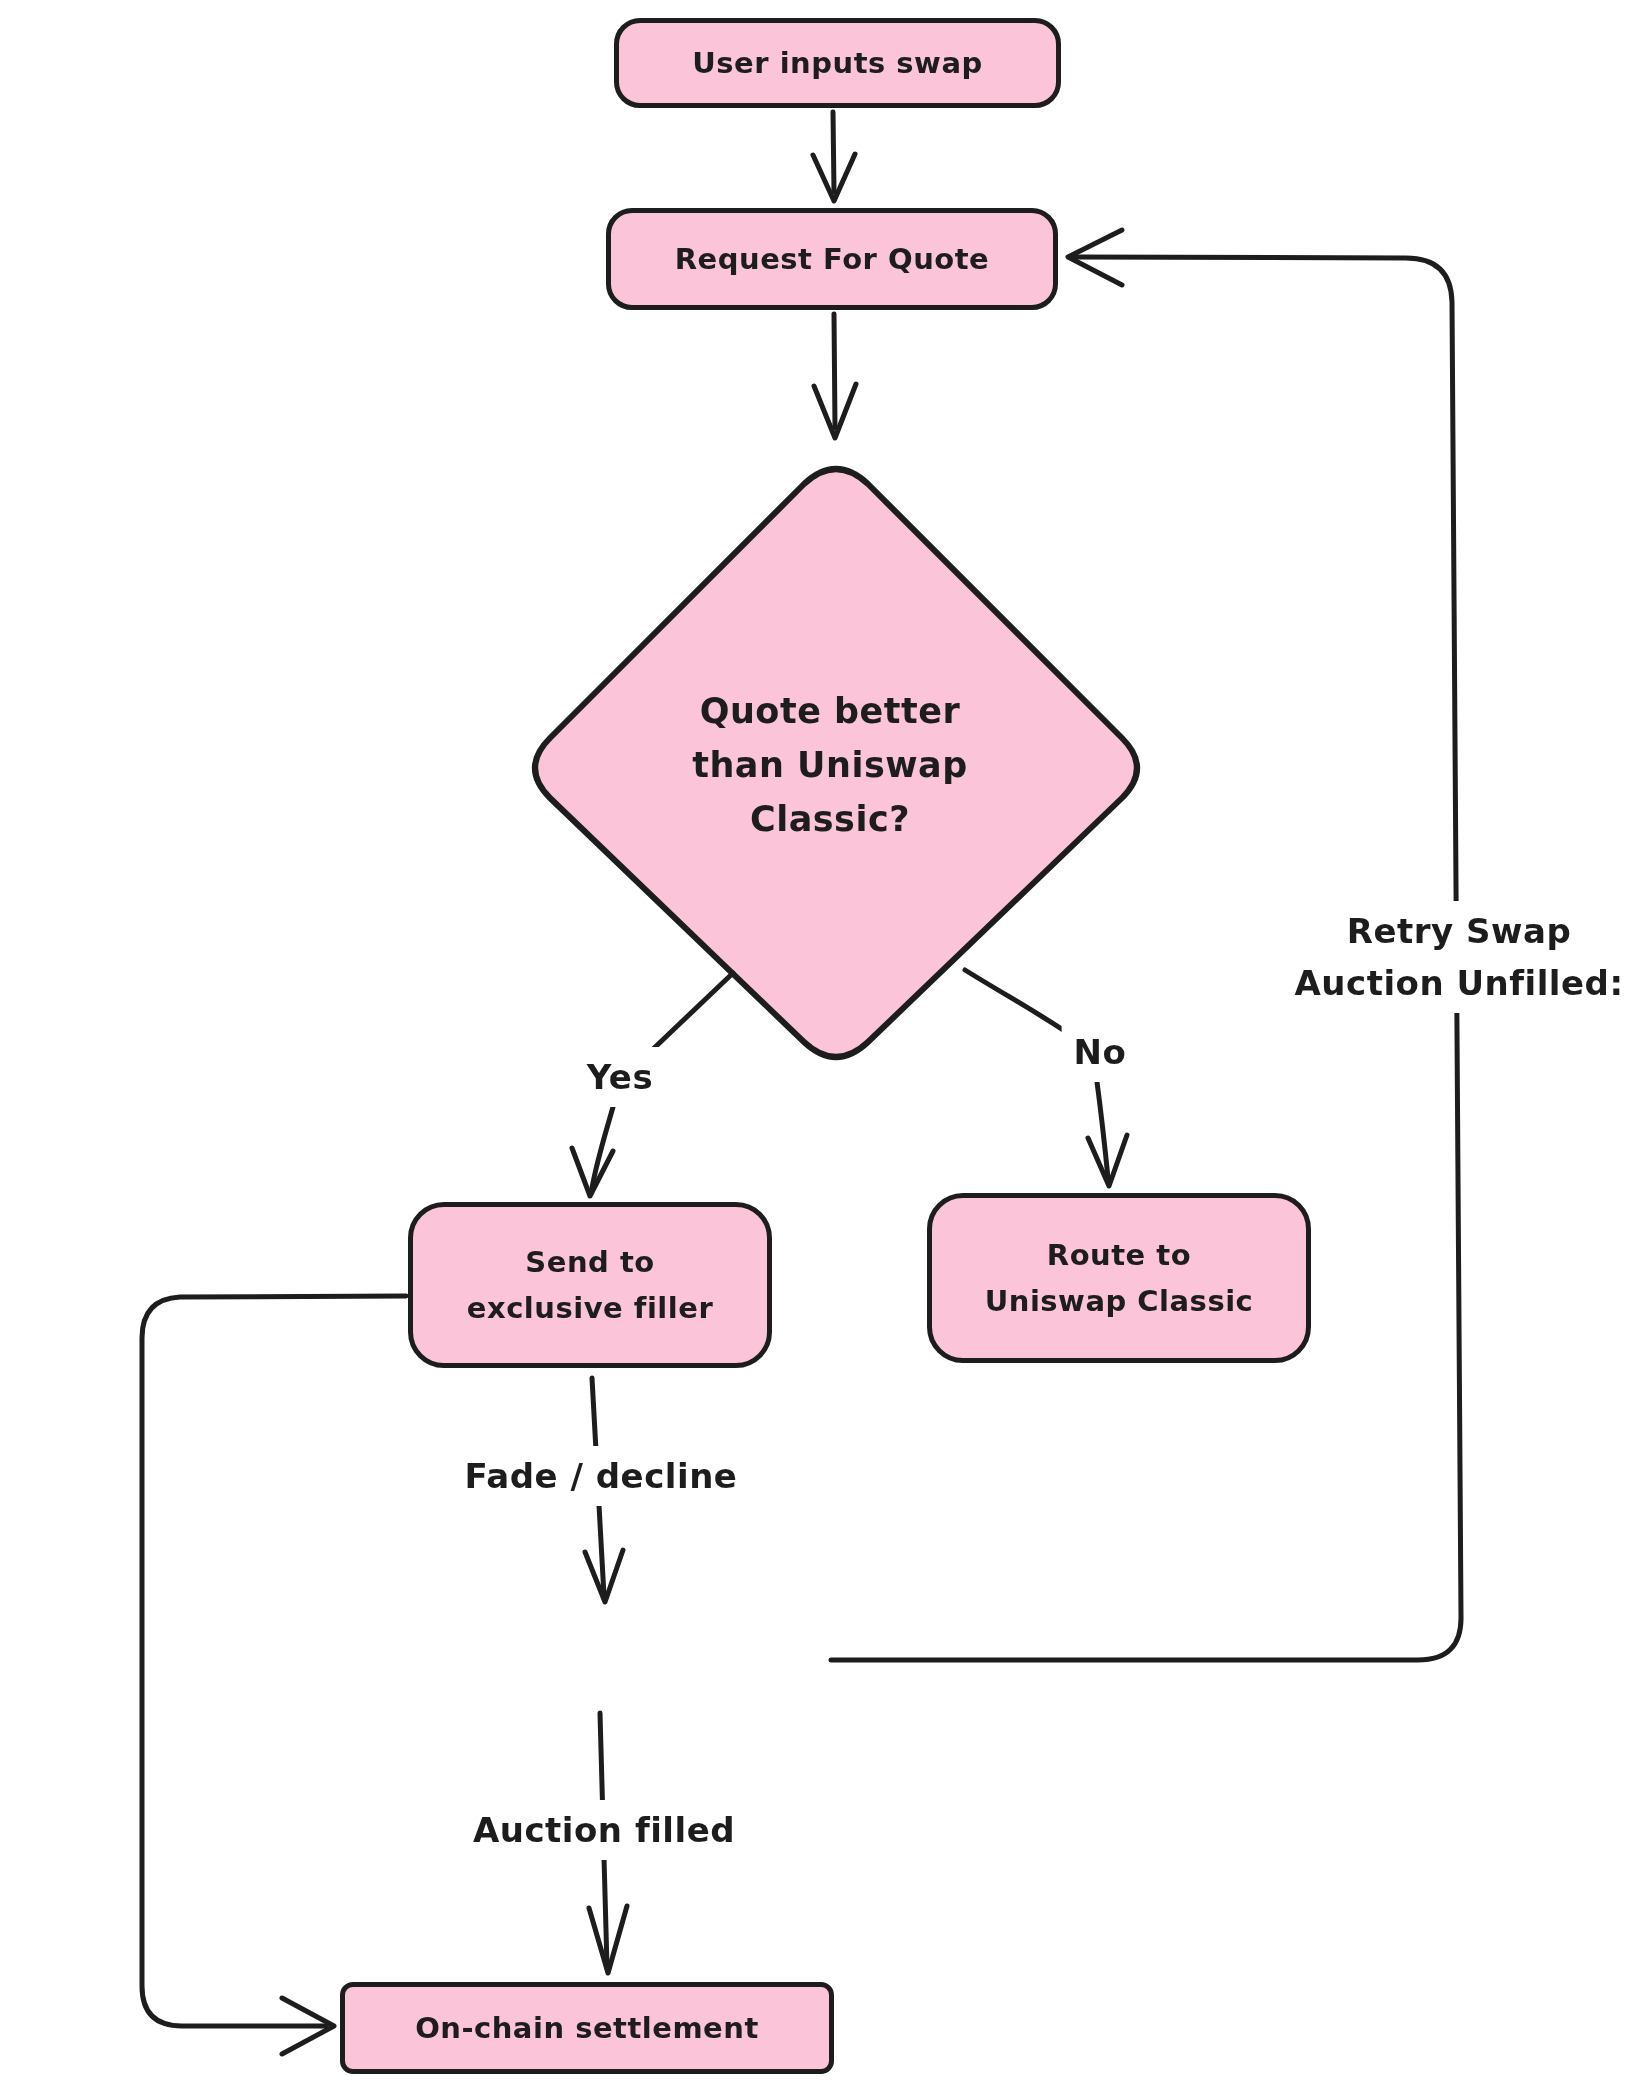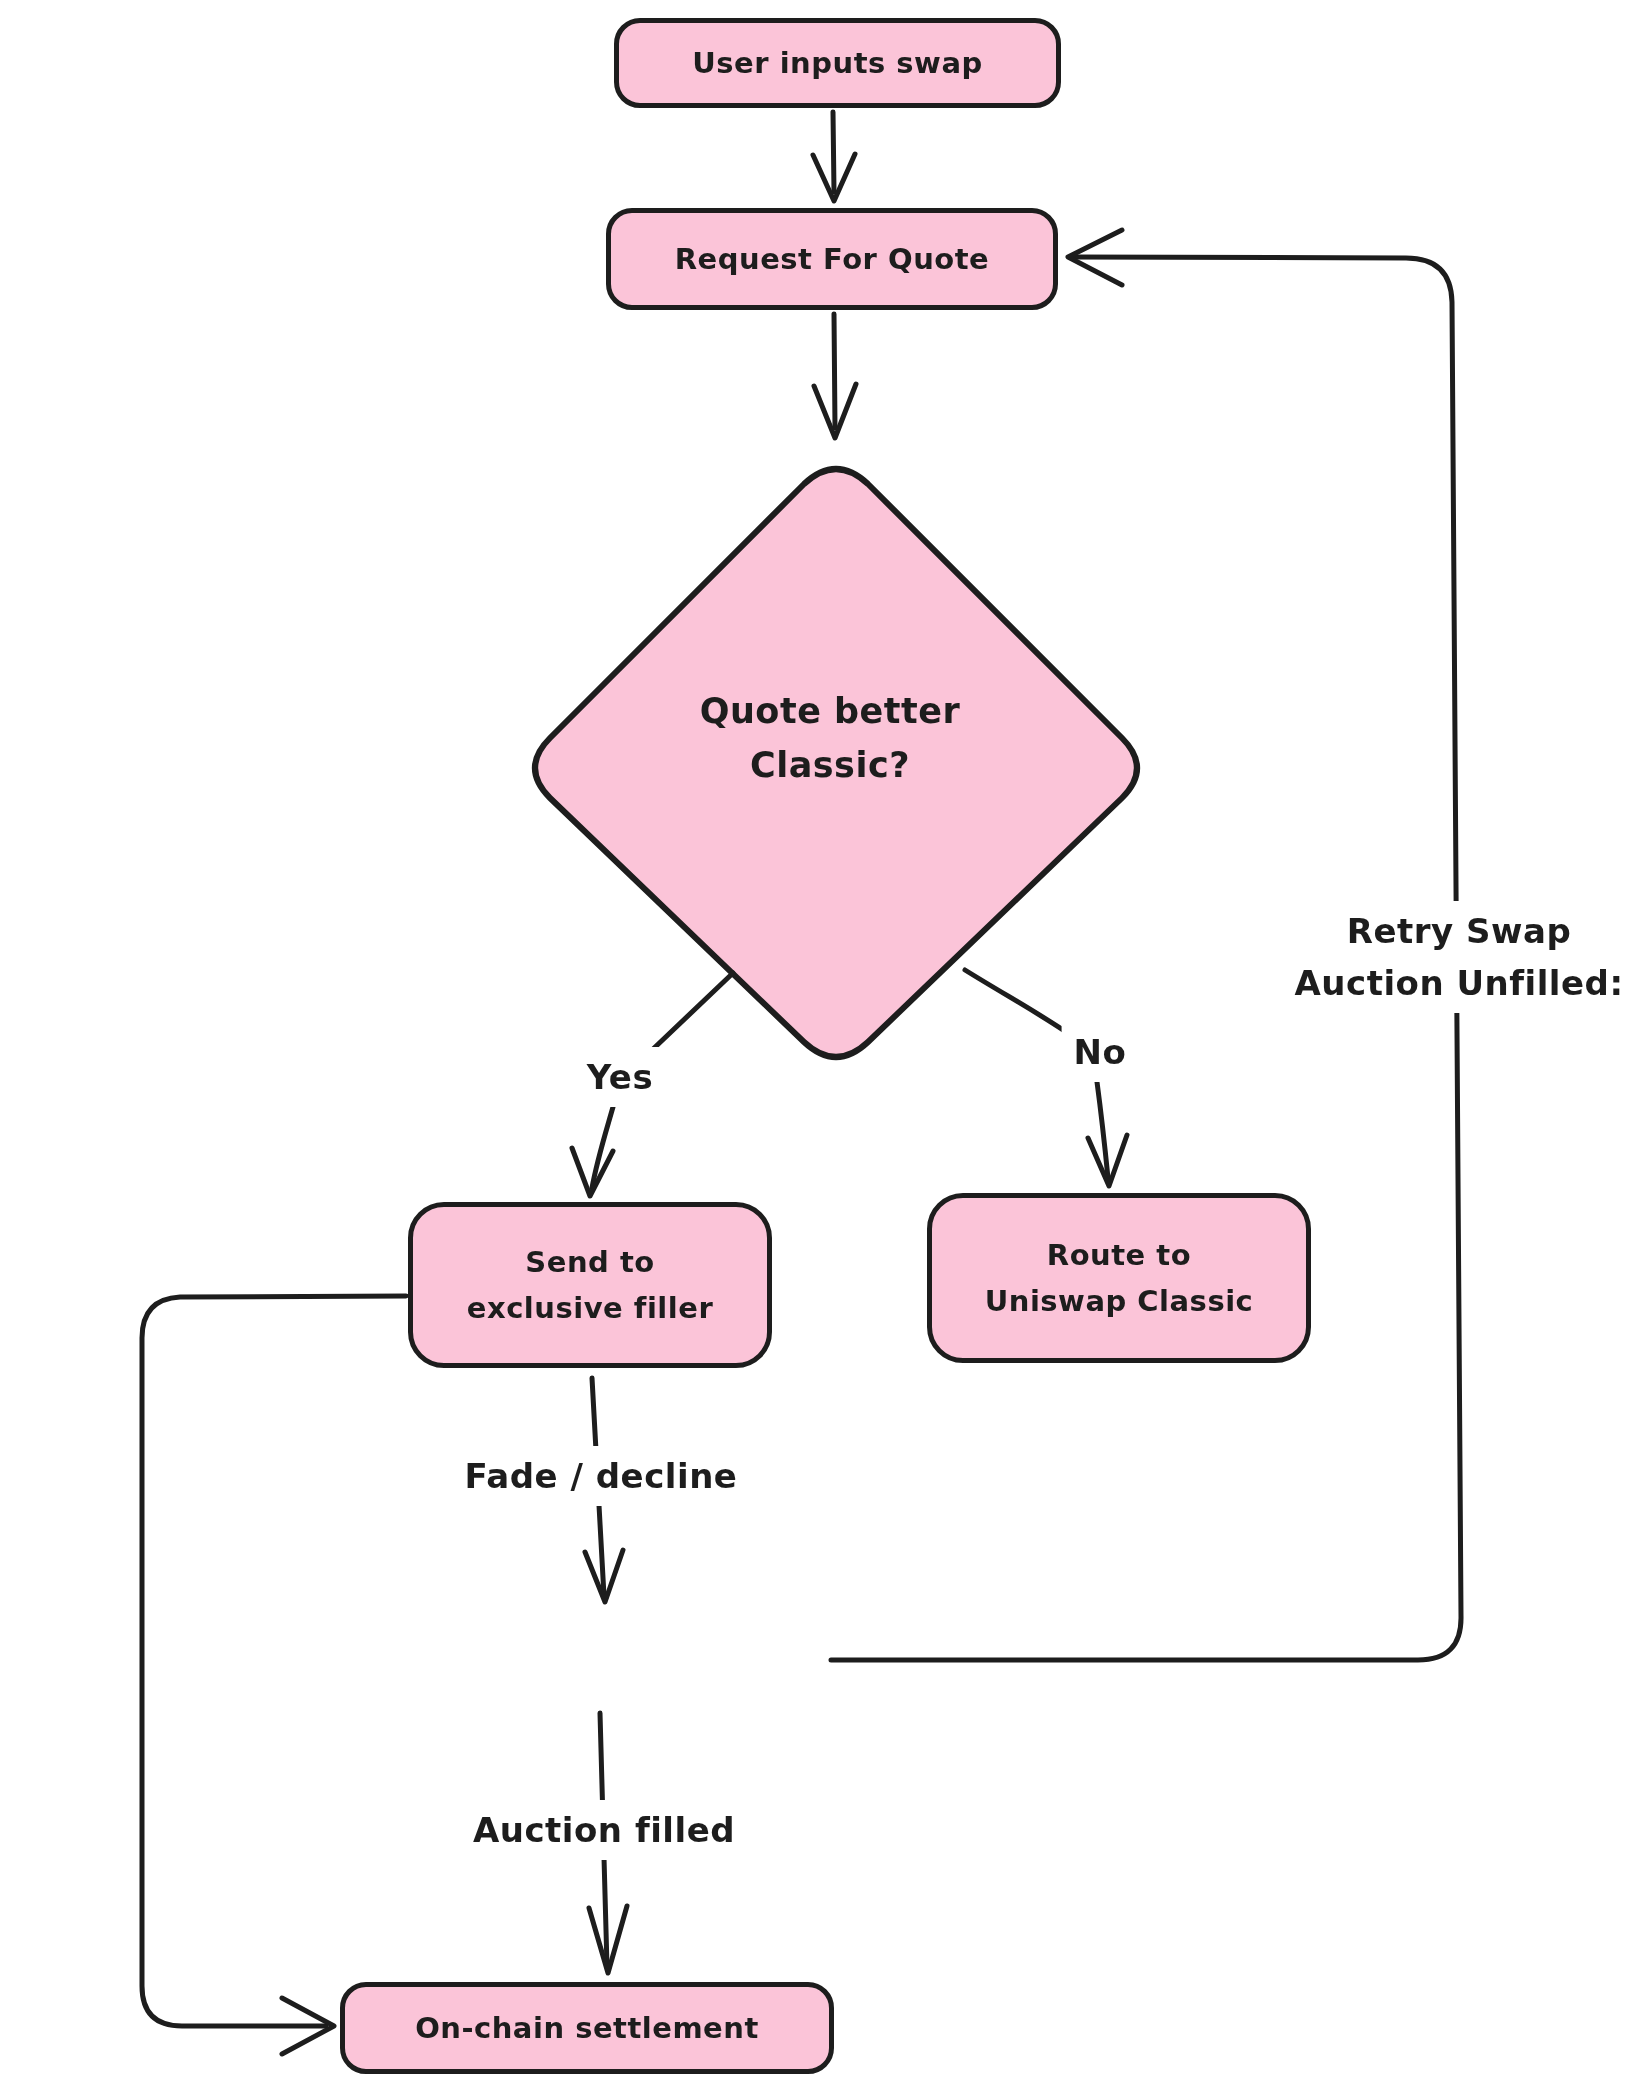--- a/index.html
+++ b/index.html
@@ -104,39 +104,40 @@
   <div class="node r24" style="left:614px;top:18px;width:447px;height:90px;">
     <span>User inputs swap</span>
   </div>
 
   <div class="node r24" style="left:606px;top:208px;width:452px;height:102px;">
     <span>Request For Quote</span>
   </div>
 
   <div class="diamond-text" style="left:630px;top:684px;width:400px;">
     <span style="display:block;">Quote better</span>
+    <span style="display:block;">than Uniswap</span>
     <span style="display:block;">Classic?</span>
   </div>
 
   <div class="node r34" style="left:408px;top:1202px;width:364px;height:166px;">
     <span>
       <span style="display:block;">Send to</span>
       <span style="display:block;">exclusive filler</span>
     </span>
   </div>
 
   <div class="node r34" style="left:927px;top:1193px;width:384px;height:170px;">
     <span>
       <span style="display:block;">Route to</span>
       <span style="display:block;">Uniswap Classic</span>
     </span>
   </div>
 
 
-  <div class="node r24" style="left:340px;top:1982px;width:494px;height:92px;">
+  <div class="node r24" style="left:340px;top:1982px;width:494px;height:92px;border-radius:13px;">
     <span>On-chain settlement</span>
   </div>
 
   <div class="elabel" style="left:620px;top:1077px;">Yes</div>
 
   <div class="elabel" style="left:1100px;top:1052px;">No</div>
 
   <div class="elabel" style="left:601px;top:1476px;">Fade / decline</div>
 
   <div class="elabel" style="left:604px;top:1830px;">Auction filled</div>

